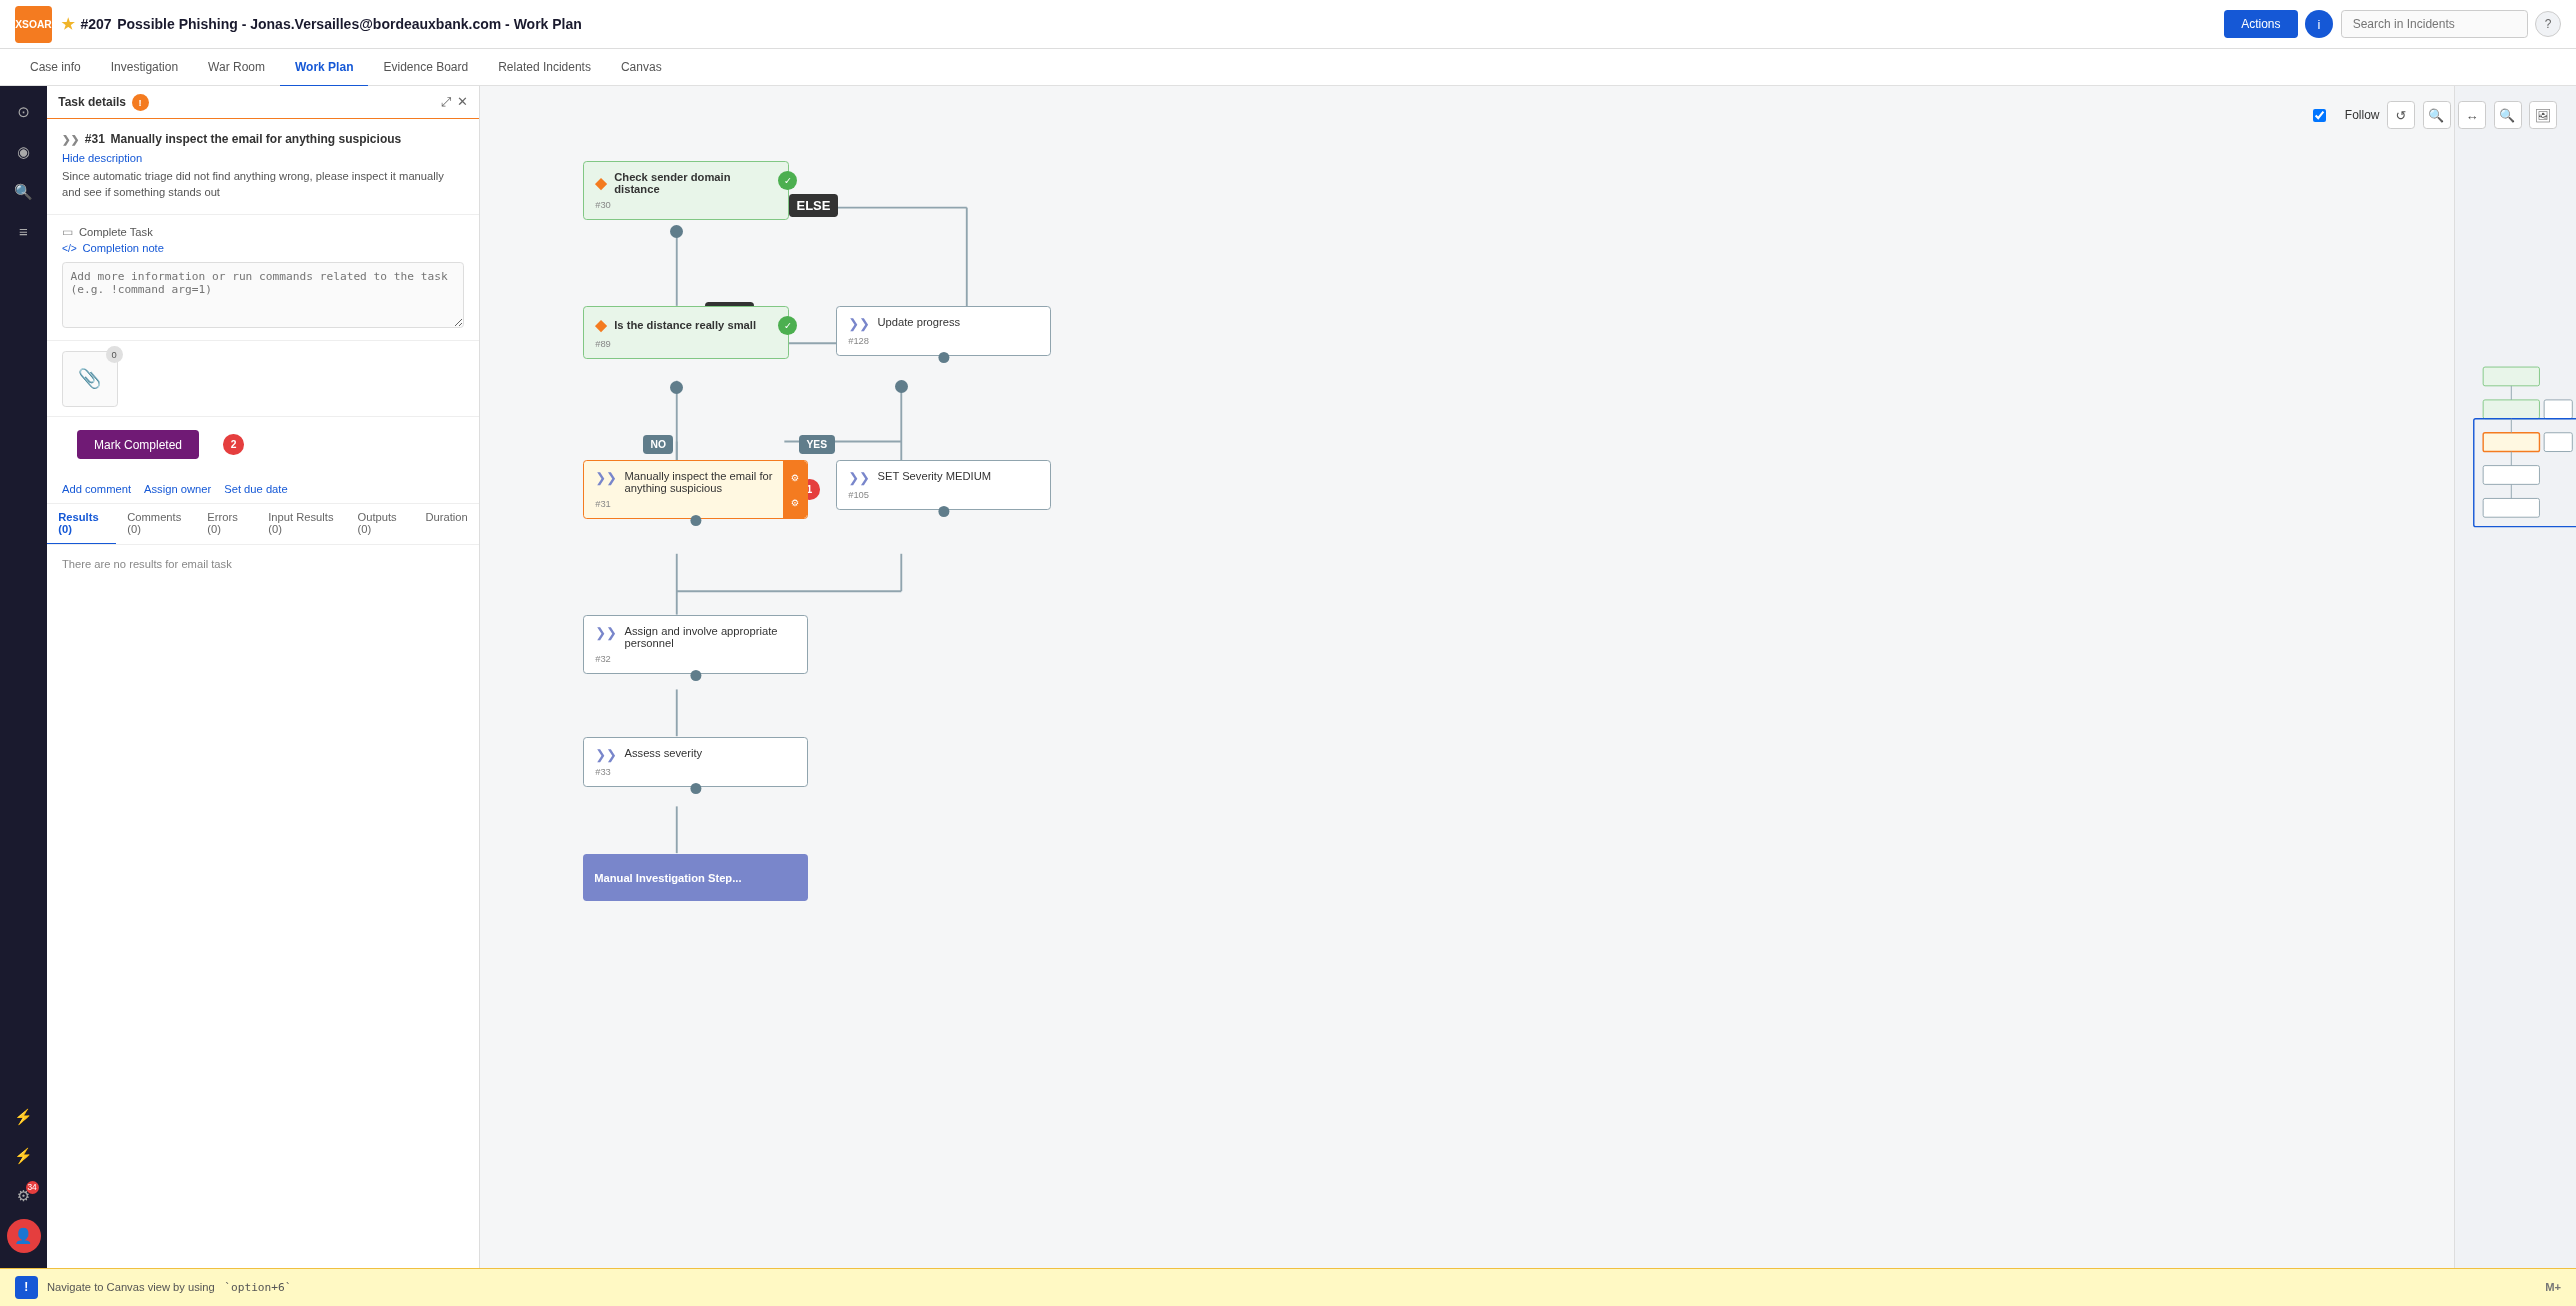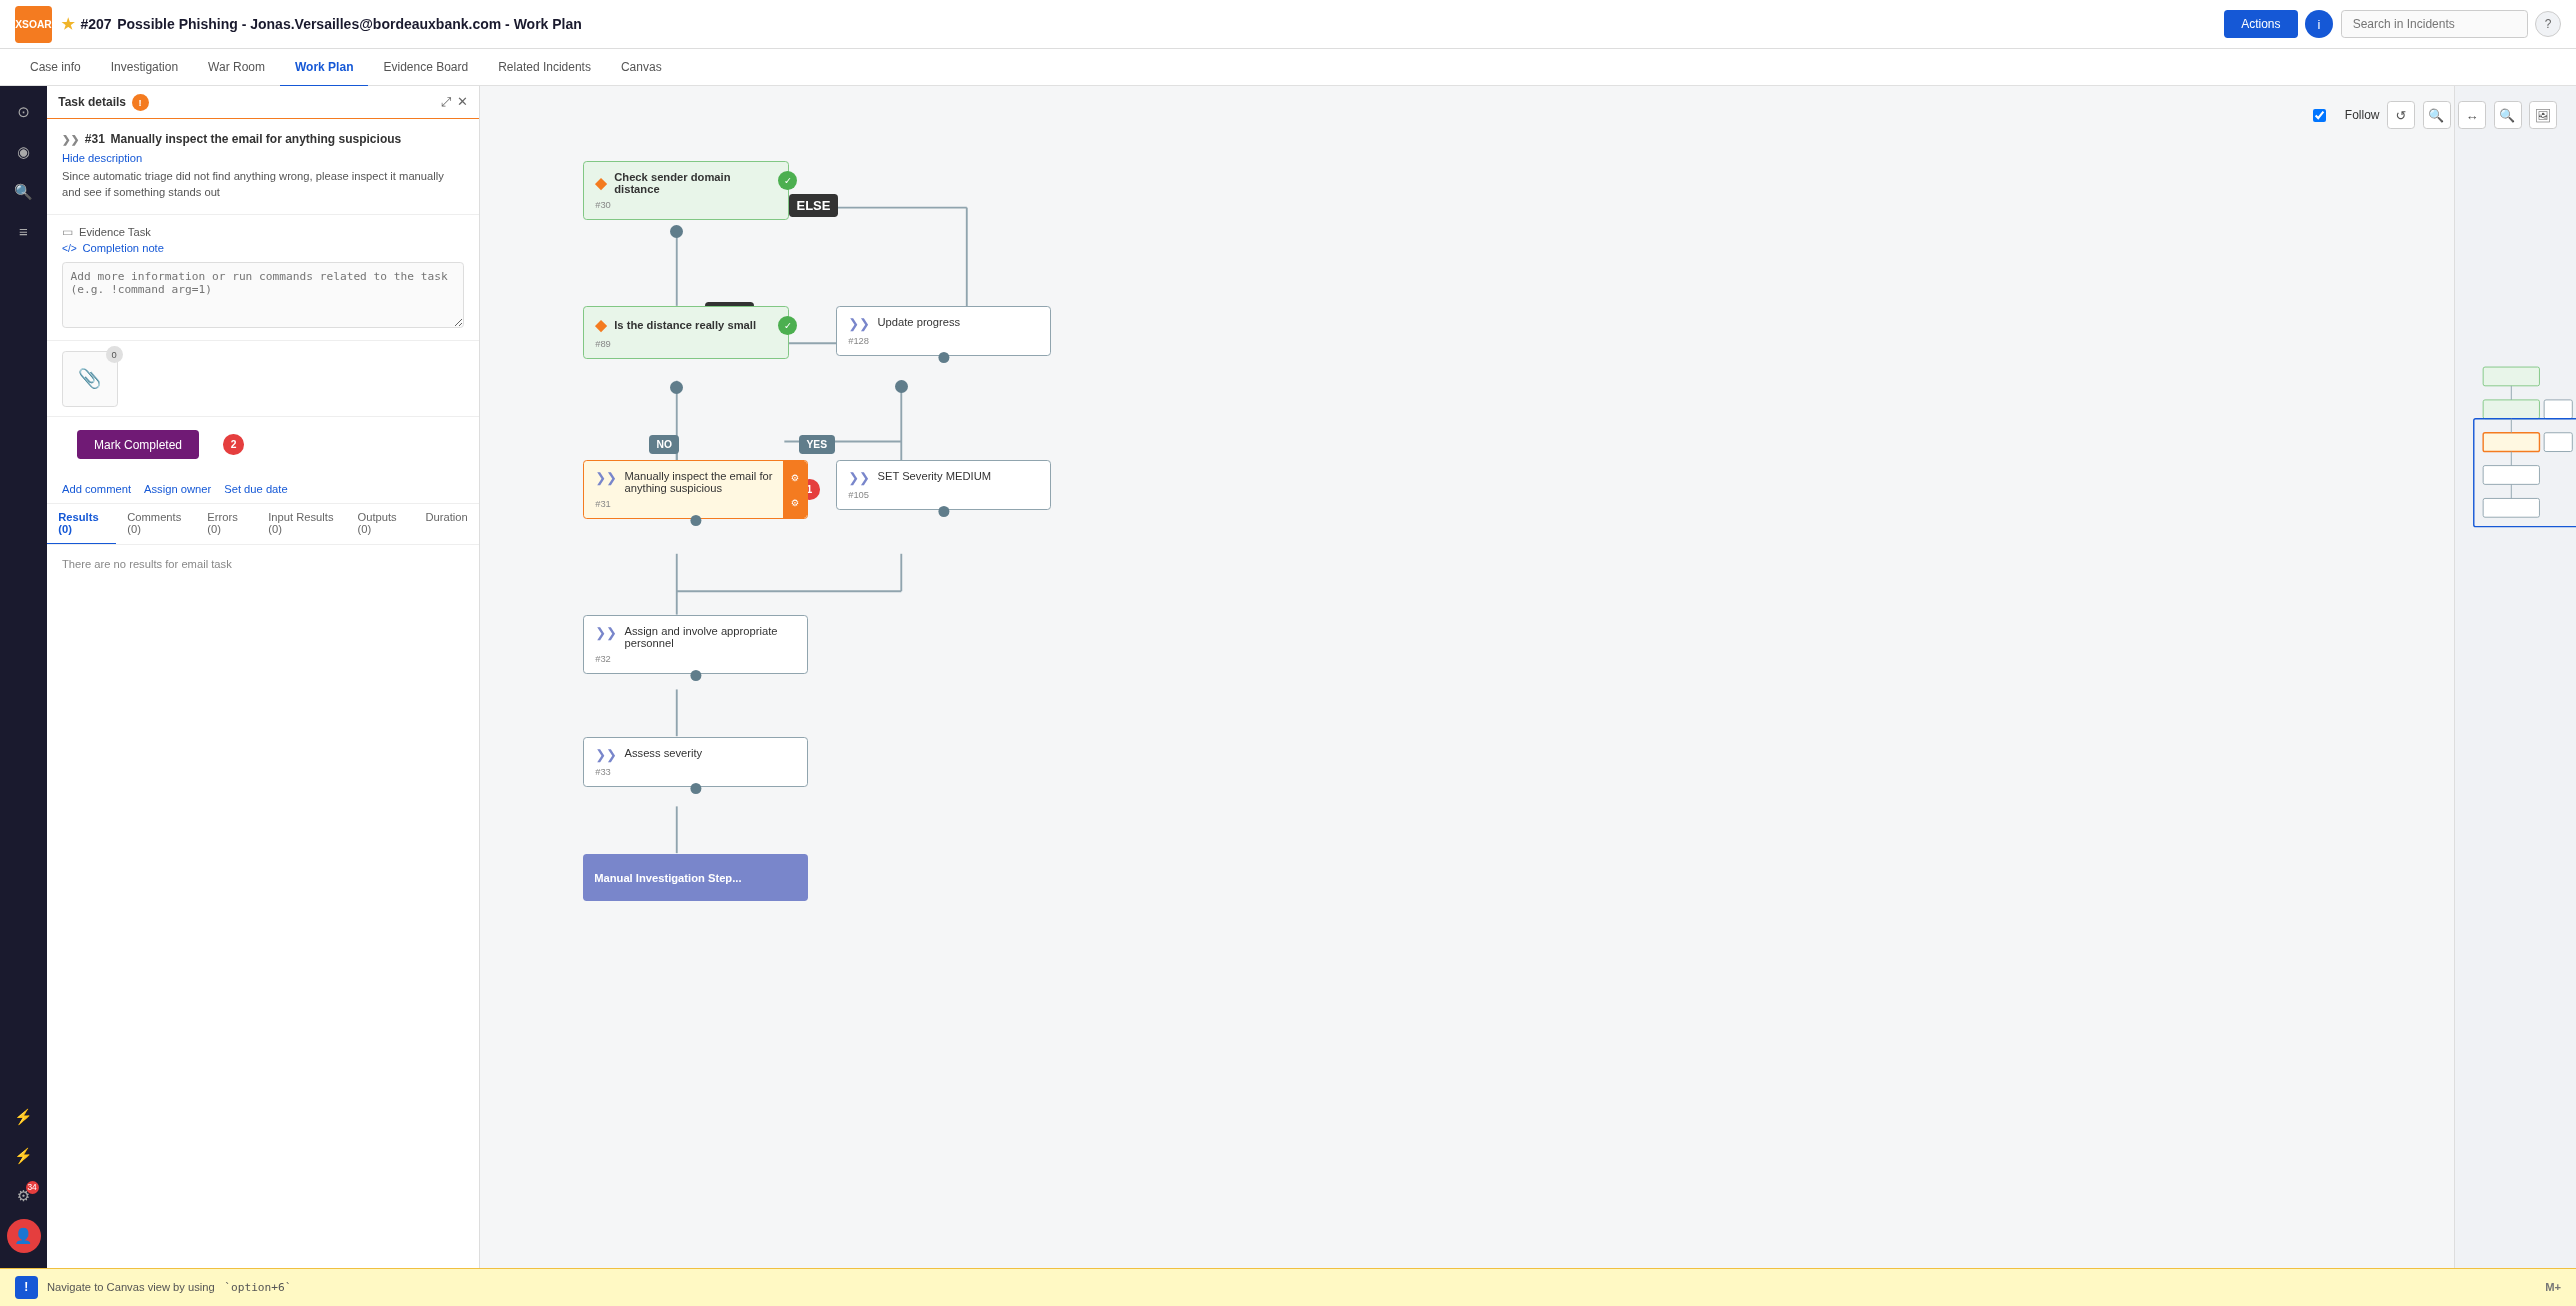--- a/index.html
+++ b/index.html
@@ -174,21 +174,21 @@
         <span>#31</span>
         <span>Manually inspect the email for anything suspicious</span>
       </div>
       <a class="hide-desc">Hide description</a>
       <div class="task-desc">Since automatic triage did not find anything wrong, please inspect it manually and see if something stands out</div>
     </div>
 
     <div class="task-complete-section">
       <div class="complete-task-row">
         <span class="sq-icon">▭</span>
-        <span>Evidence Task</span>
+        <span>Complete Task</span>
       </div>
       <div class="completion-note-row">
         <span class="code-icon">&lt;/&gt;</span>
         <span>Completion note</span>
       </div>
       <textarea class="completion-textarea" placeholder="Add more information or run commands related to the task (e.g. !command arg=1)" style=""></textarea>
     </div>
 
     <div class="attachment-section">
       <div class="attachment-btn">
@@ -298,21 +298,21 @@
 
         <div class="flow-node node-task" style="left:337px; top:220px; width:215px; position:absolute;">
           <div class="node-task-header">
             <span class="node-task-icon">❯❯</span>
             <span>Update progress</span>
           </div>
           <div class="node-number">#128</div>
           <div style="position:absolute; bottom:-7.5px; left:50%; width:11.2px; height:11.2px; background:#607d8b; border-radius:50%; transform:translateX(-50%);"></div>
         </div>
 
-        <div style="position:absolute; left:150px; top:351px;text-align:center;">
+        <div style="position:absolute; left:144px; top:351px;text-align:center;">
           <span class="node-no">NO</span>
         </div>
 
         <div style="position:absolute; left:300px; top:351px;">
           <span class="node-yes">YES</span>
         </div>
 
         <div style="position:absolute; left:300px; top:393px;">
           <span class="step-badge step-badge-1">1</span>
         </div>

